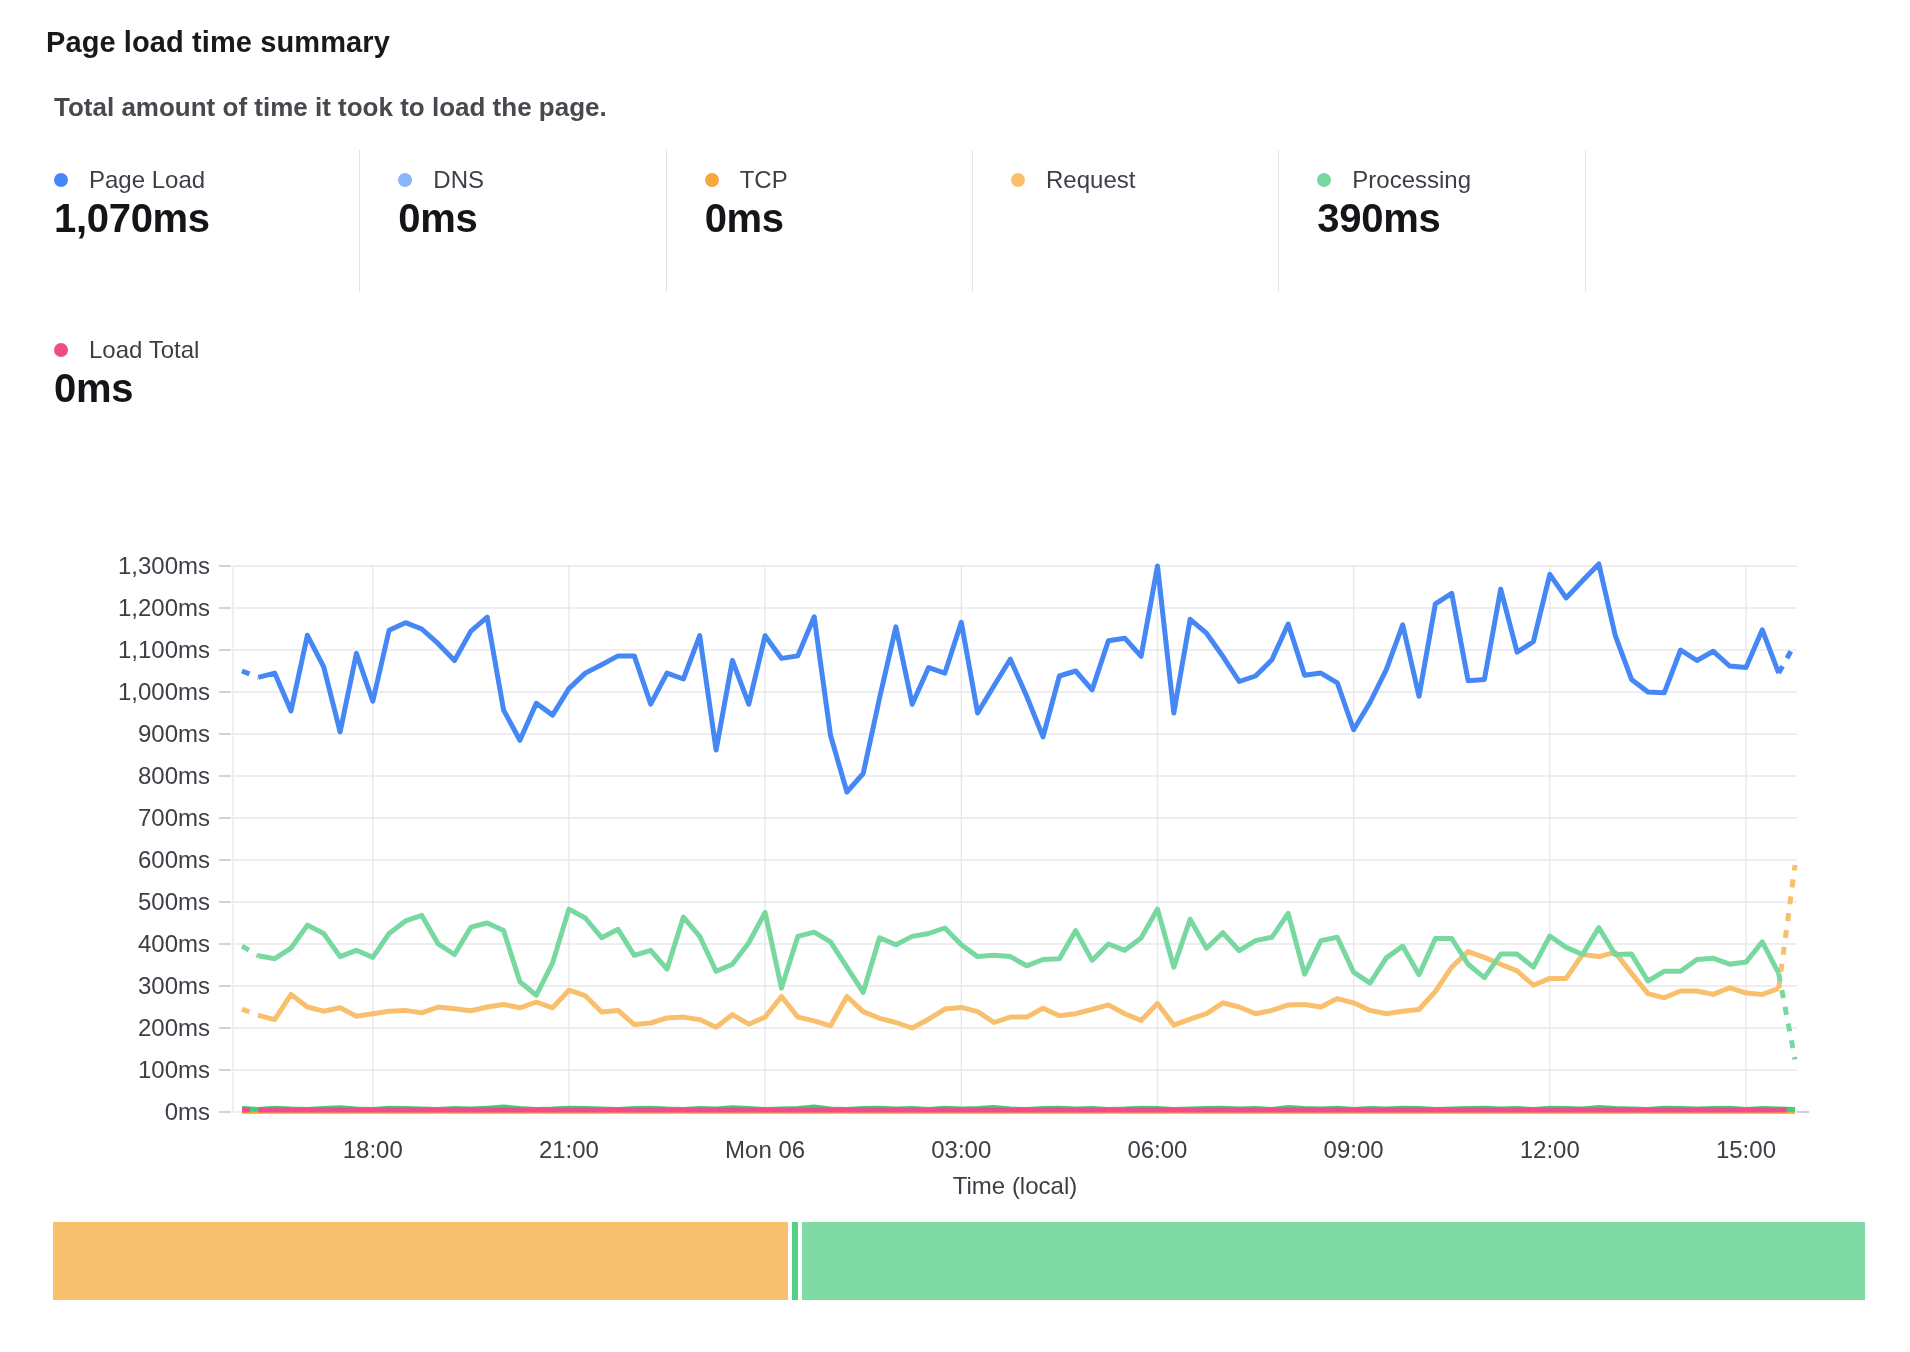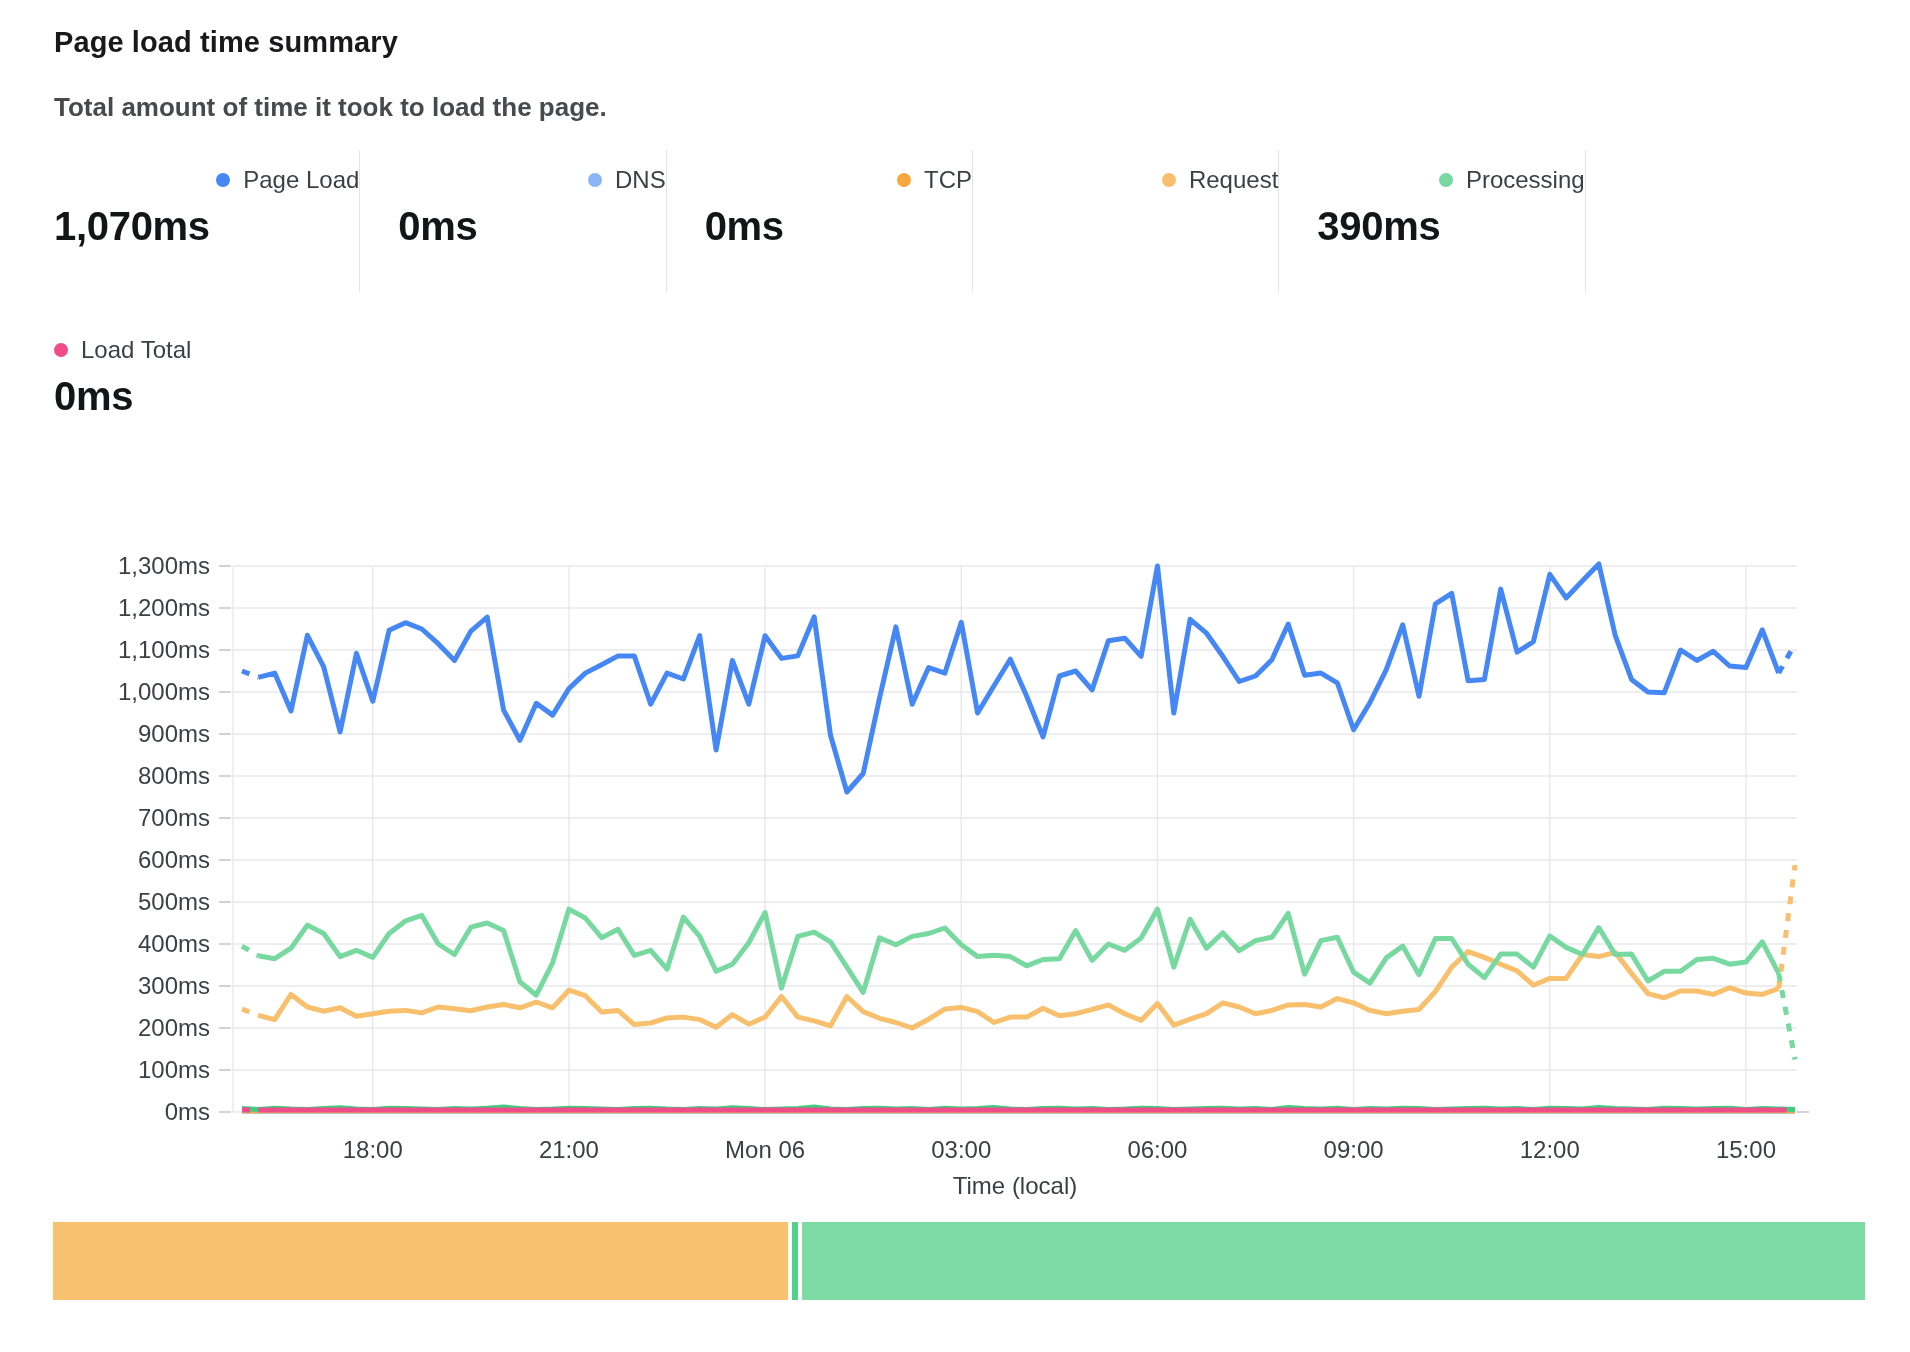--- a/index.html
+++ b/index.html
@@ -3,39 +3,39 @@
 <meta charset="utf-8">
 <style>
   html,body{margin:0;padding:0;background:#ffffff;}
   body{
     width:1910px;height:1352px;position:relative;overflow:hidden;
     font-family:"Liberation Sans","DejaVu Sans",sans-serif;
     -webkit-font-smoothing:antialiased;color:#1c1c1e;
   }
   .abs{position:absolute;}
   #page-title{
-    left:54px;top:26px;font-size:29px;font-weight:700;color:#19191c;letter-spacing:.1px;
+    left:46px;top:26px;font-size:29px;font-weight:700;color:#19191c;letter-spacing:.1px;
   }
   #page-subtitle{
     left:54px;top:92px;font-size:26px;font-weight:700;color:#47494f;
   }
   
   #legend-row1{
     left:54px;top:150px;width:1838px;height:142px;
     display:grid;grid-template-columns:repeat(6,1fr);
   }
   .legend-cell{
     border-right:1px solid #e4e4e8;padding:16px 0 0 0;box-sizing:border-box;
   }
   .legend-cell .inner{padding-left:38px;}
   .legend-cell:first-child .inner{padding-left:0;}
-  .legend-head{display:flex;align-items:center;gap:13px;justify-content:flex-end;}
+  .legend-head{display:flex;align-items:center;gap:21px;}
   .legend-dot{width:14px;height:14px;border-radius:50%;flex:0 0 auto;}
   .legend-label{font-size:24px;color:#3c3f46;}
-  .legend-value{margin-top:10px;font-size:40px;font-weight:700;color:#141518;letter-spacing:-.3px;}
+  .legend-value{margin-top:2px;font-size:40px;font-weight:700;color:#141518;letter-spacing:-.3px;}
   #legend-row2{left:54px;top:336px;}
   
   #summary-bar{
     left:53px;top:1222px;width:1812px;height:78px;
     display:flex;column-gap:4px;
   }
   .bar-seg{height:100%;}
 </style>
 </head>
 <body>

